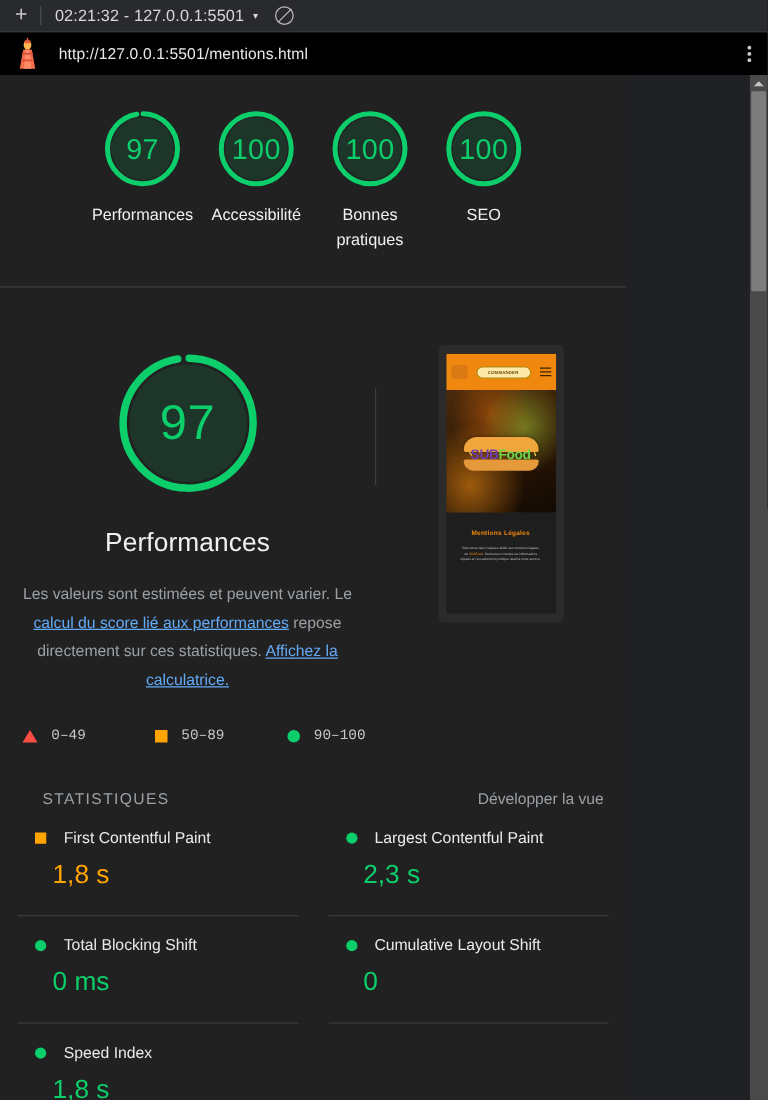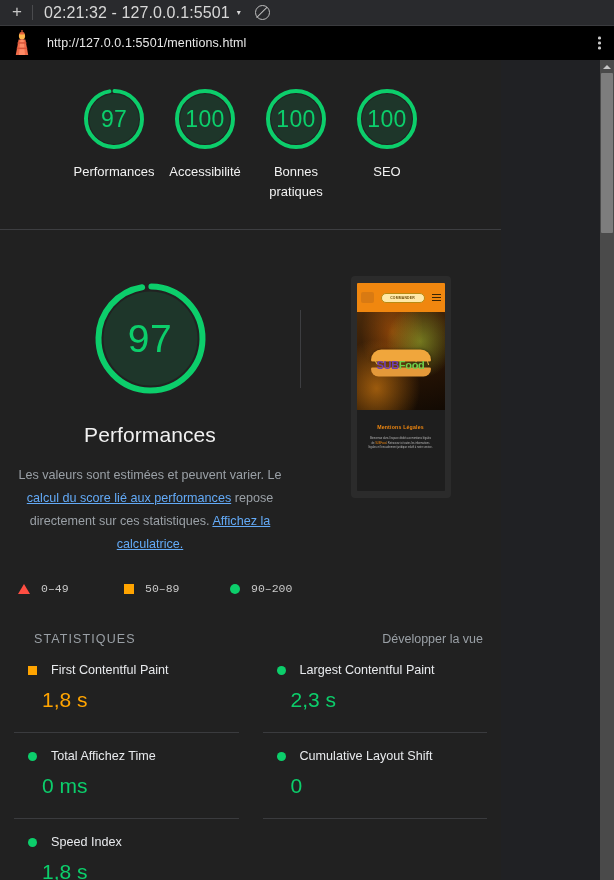--- a/index.html
+++ b/index.html
@@ -16,21 +16,21 @@
     background: #292a2d;
     display: flex; align-items: center;
     border-bottom: 1px solid #3a3b3e;
   }
   .dt-plus {
     color: #c7c7c7; font-size: 17px; line-height: 1;
     padding: 0 10px 2px 12px; user-select: none;
   }
   .dt-sep { width: 1px; height: 15px; background: #4a4b4e; }
   .dt-tab {
-    color: #d8d8d8; font-size: 16px; padding: 0 4px 0 11px;
+    color: #d8d8d8; font-size: 13px; padding: 0 4px 0 11px;
     white-space: nowrap; letter-spacing: .1px;
   }
   .dt-caret { color: #d8d8d8; font-size: 8px; padding-left: 3px; }
   .dt-block {
     margin-left: 14px; width: 15px; height: 15px;
     border: 1.4px solid #bdbdbd; border-radius: 50%;
     position: relative;
   }
   .dt-block::after {
     content: ""; position: absolute; left: 50%; top: -1.5px;
@@ -374,21 +374,21 @@
     <div class="lg-item">
       <span class="tri"></span>
       <span class="lg-txt">0–49</span>
     </div>
     <div class="lg-item">
       <span class="sq"></span>
       <span class="lg-txt">50–89</span>
     </div>
     <div class="lg-item">
       <span class="cir"></span>
-      <span class="lg-txt">90–200</span>
+      <span class="lg-txt">90–100</span>
     </div>
   </div>
 
   <div class="metrics-head">
     <span class="metrics-title">STATISTIQUES</span>
     <span class="metrics-toggle">Développer la vue</span>
   </div>
 
   <div class="metrics-grid">
 
@@ -404,21 +404,21 @@
       <div class="m-head">
         <span class="m-bullet green"></span>
         <span class="m-name">Largest Contentful Paint</span>
       </div>
       <div class="m-val green">2,3 s</div>
     </div>
 
     <div class="metric">
       <div class="m-head">
         <span class="m-bullet green"></span>
-        <span class="m-name">Total Affichez Time</span>
+        <span class="m-name">Total Blocking Shift</span>
       </div>
       <div class="m-val green">0 ms</div>
     </div>
 
     <div class="metric">
       <div class="m-head">
         <span class="m-bullet green"></span>
         <span class="m-name">Cumulative Layout Shift</span>
       </div>
       <div class="m-val green">0</div>

